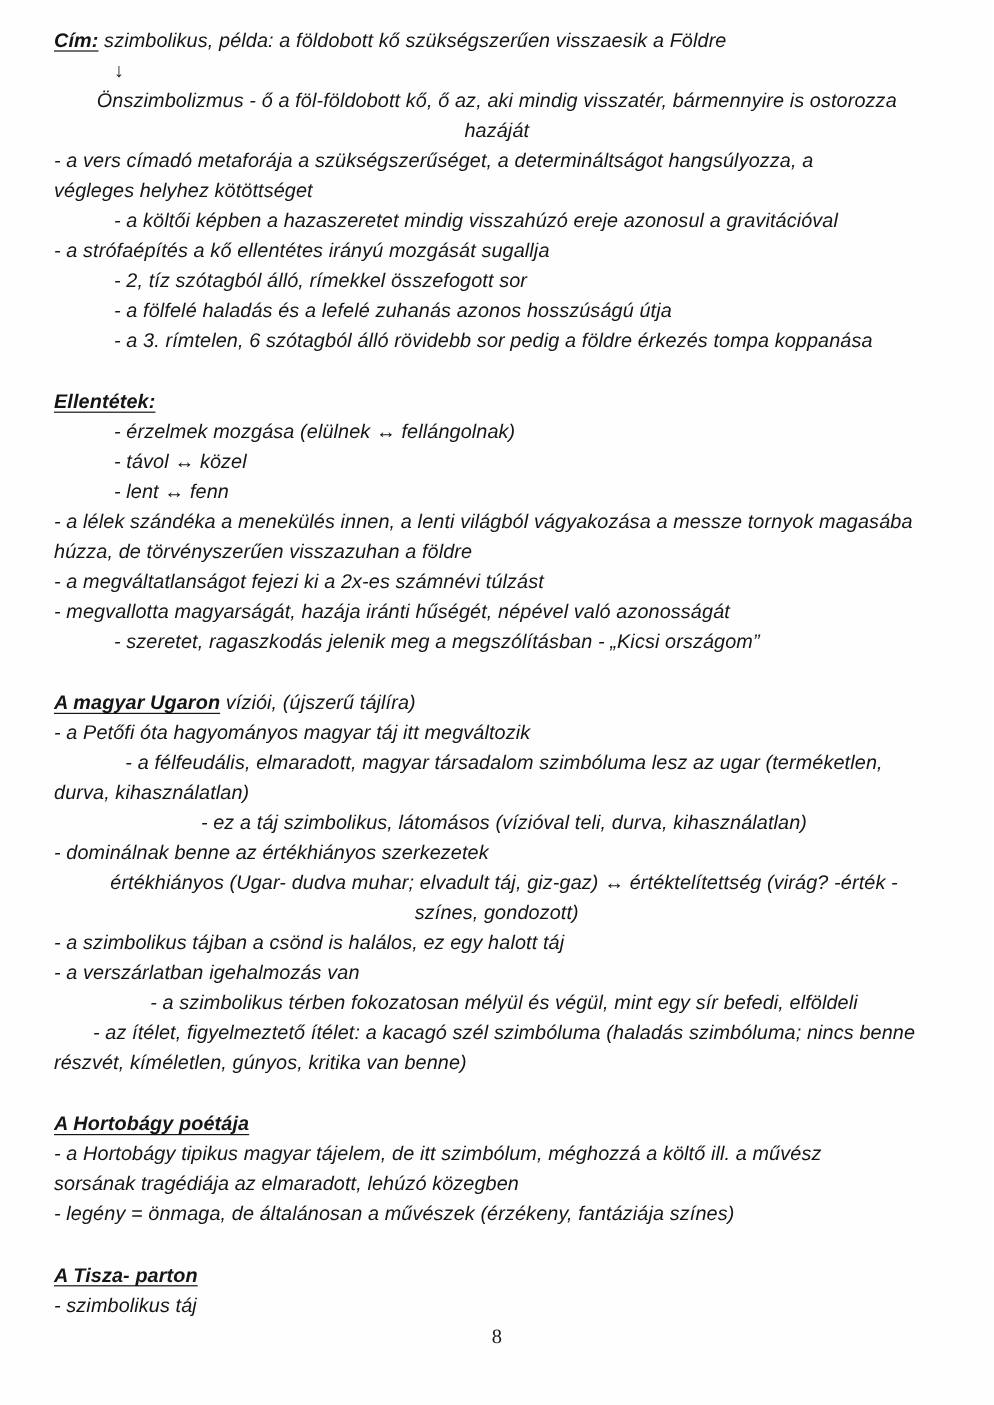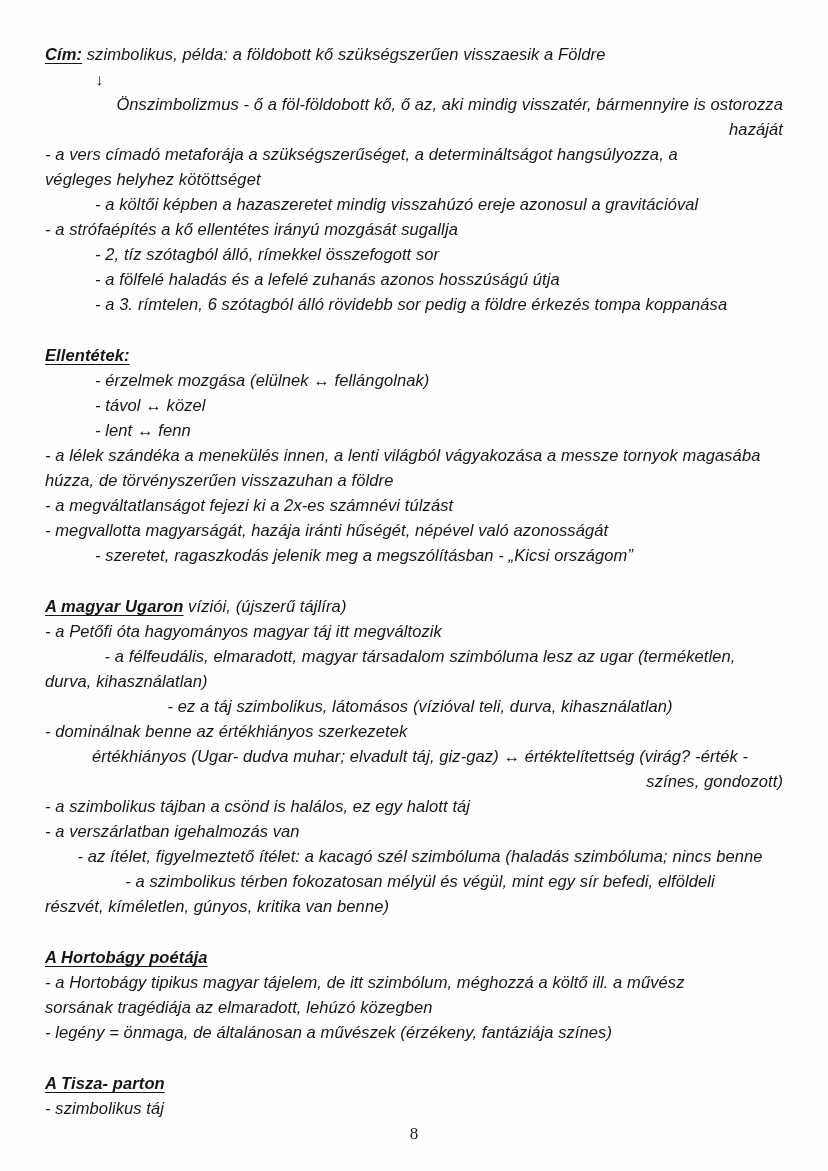--- a/index.html
+++ b/index.html
@@ -11,30 +11,30 @@
     position: relative;
     width: 828px;
     height: 1171px;
     background: #fefefe;
     overflow: hidden;
     font-family: "Liberation Sans", sans-serif;
     font-style: italic;
     color: #151515;
   }
   .content {
-    padding: 42px 45px 0 45px;
+    padding: 22px 45px 0 45px;
   }
   .line {
     font-size: 16.5px;
     line-height: 25px;
     white-space: nowrap;
     letter-spacing: 0.1px;
   }
   .line.center {
-    text-align: right;
+    text-align: center;
     white-space: normal;
   }
   .line.ind1 { padding-left: 12px; text-align: center; }
   .line.ind2 { padding-left: 50px; }
   .line.gap  { margin-top: 26px; }
   .heading {
     font-weight: bold;
     text-decoration: underline;
     text-underline-offset: 3px;
   }
@@ -76,22 +76,22 @@
       <div class="line gap"><span class="heading">A magyar Ugaron</span><span> víziói, (újszerű tájlíra)</span></div>
       <div class="line"><span>- a Petőfi óta hagyományos magyar táj itt megváltozik</span></div>
       <div class="line ind1"><span>- a félfeudális, elmaradott, magyar társadalom szimbóluma lesz az ugar (terméketlen,</span></div>
       <div class="line"><span>durva, kihasználatlan)</span></div>
       <div class="line ind1"><span>- ez a táj szimbolikus, látomásos (vízióval teli, durva, kihasználatlan)</span></div>
       <div class="line"><span>- dominálnak benne az értékhiányos szerkezetek</span></div>
       <div class="line ind1"><span>értékhiányos (Ugar- dudva muhar; elvadult táj, giz-gaz) ↔ értéktelítettség (virág? -érték -</span></div>
       <div class="line center"><span>színes, gondozott)</span></div>
       <div class="line"><span>- a szimbolikus tájban a csönd is halálos, ez egy halott táj</span></div>
       <div class="line"><span>- a verszárlatban igehalmozás van</span></div>
+      <div class="line ind1"><span>- a szimbolikus térben fokozatosan mélyül és végül, mint egy sír befedi, elföldeli</span></div>
       <div class="line ind1"><span>- az ítélet, figyelmeztető ítélet: a kacagó szél szimbóluma (haladás szimbóluma; nincs benne</span></div>
-      <div class="line ind1"><span>- a szimbolikus térben fokozatosan mélyül és végül, mint egy sír befedi, elföldeli</span></div>
       <div class="line"><span>részvét, kíméletlen, gúnyos, kritika van benne)</span></div>
       <div class="line gap"><span class="heading">A Hortobágy poétája</span></div>
       <div class="line"><span>- a Hortobágy tipikus magyar tájelem, de itt szimbólum, méghozzá a költő ill. a művész</span></div>
       <div class="line"><span>sorsának tragédiája az elmaradott, lehúzó közegben</span></div>
       <div class="line"><span>- legény = önmaga, de általánosan a művészek (érzékeny, fantáziája színes)</span></div>
       <div class="line gap"><span class="heading">A Tisza- parton</span></div>
       <div class="line"><span>- szimbolikus táj</span></div>
     </div>
   <div class="pagenum">8</div>
 </div>

